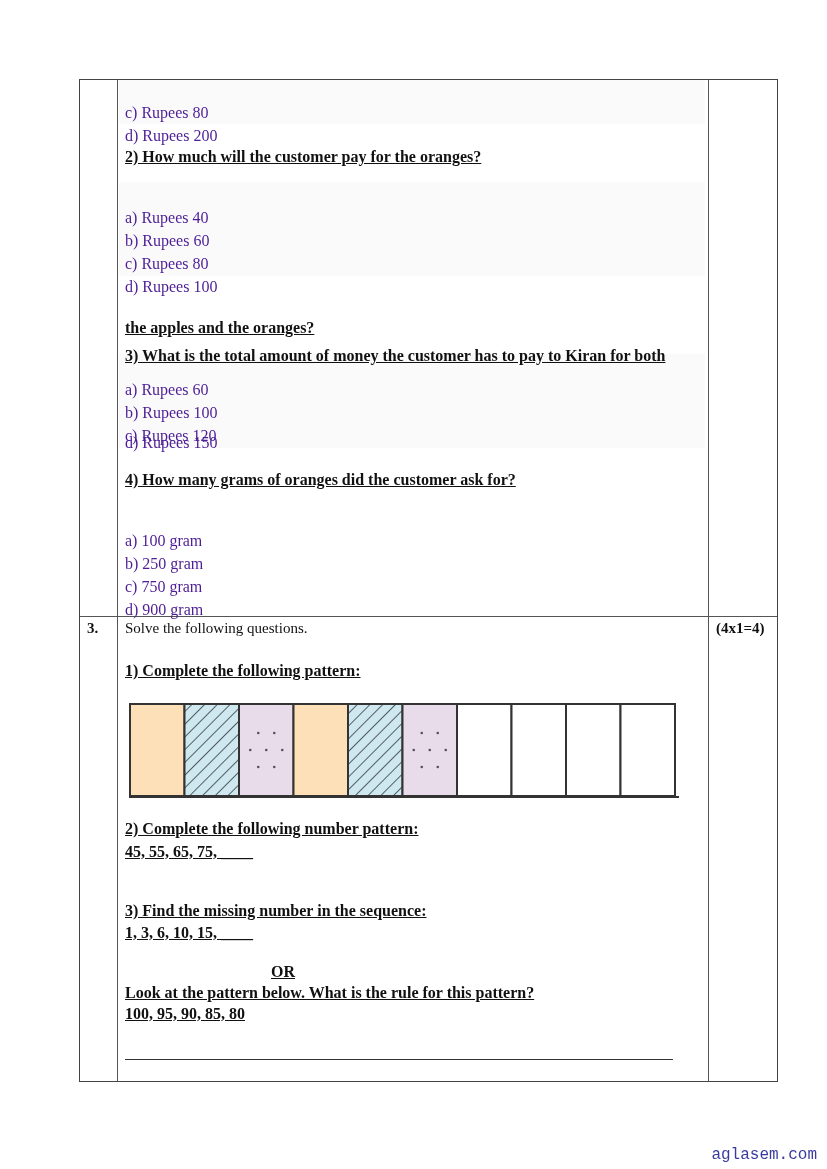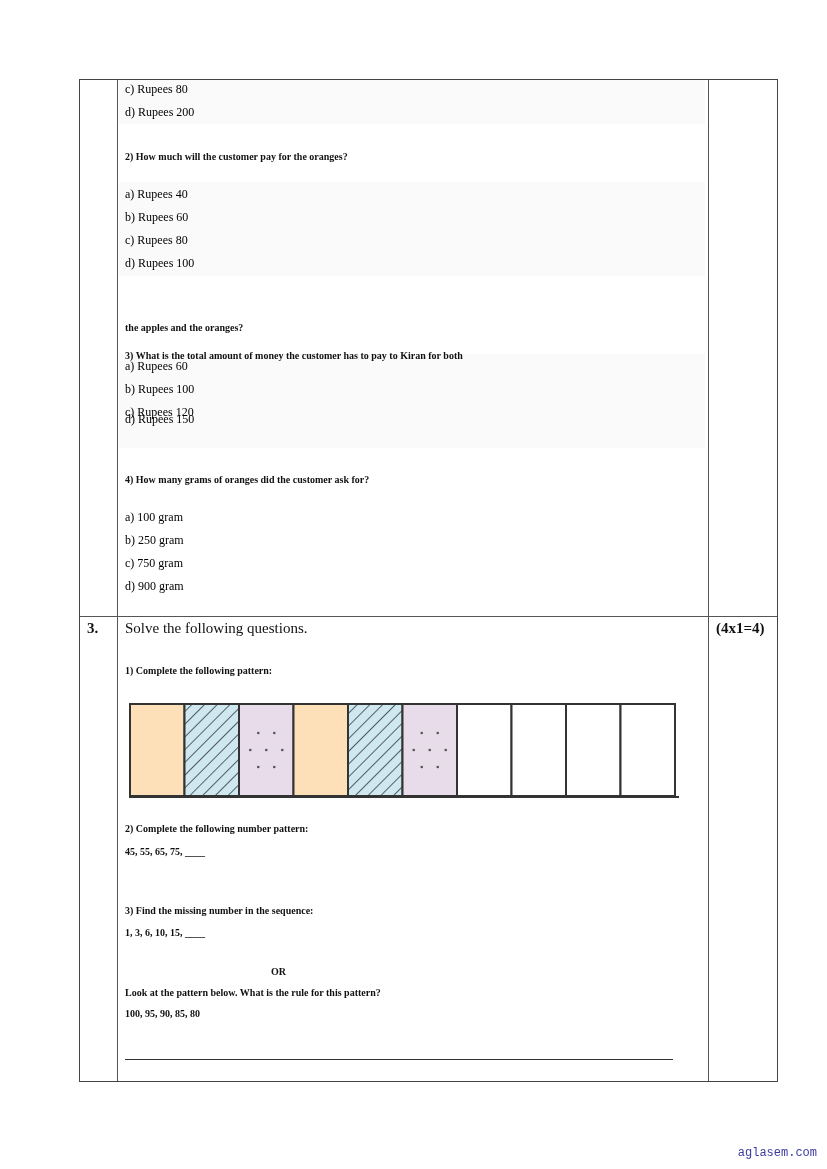--- a/index.html
+++ b/index.html
@@ -5,29 +5,29 @@
   html, body { margin: 0; padding: 0; background: #ffffff; }
   body { width: 827px; height: 1169px; position: relative; overflow: hidden;
          font-family: "Liberation Serif", "DejaVu Serif", serif; color: #111; }
   .page-table { position: absolute; left: 79px; top: 79px; width: 699px; height: 1003px;
                 border: 1px solid #444; box-sizing: border-box; }
   .vline { position: absolute; top: 0; bottom: 0; width: 1px; background: #555; }
   .vline.c1 { left: 37px; }
   .vline.c2 { left: 628px; }
   .hline { position: absolute; left: 0; right: 0; height: 1px; background: #555; top: 536px; }
   .t { position: absolute; white-space: nowrap; font-size: 15px; line-height: 18px; }
-  .opt { color: #000000; font-size: 12px; }
-  .q { font-weight: bold; font-size: 10px; }
+  .opt { color: #4c1d95; font-size: 16px; margin-top: 24px; }
+  .q { font-weight: bold; font-size: 16px; text-decoration: underline; }
   .optbg { position: absolute; left: 40px; width: 586px; background: #fafafa; }
   .num { font-weight: bold; }
   .marks { font-weight: bold; }
   .pattern { position: absolute; left: 129px; top: 703px; width: 552px; height: 96px; }
   .answer-line { position: absolute; left: 125px; top: 1059px; width: 548px; height: 1px; background: #333; }
   .footer { position: absolute; right: 10px; top: 1146px; font-family: "Liberation Mono", "DejaVu Sans Mono", monospace;
-            font-size: 12px; color: #3a3aa0; }
+            font-size: 16px; color: #3a3aa0; }
 </style>
 </head>
 <body>
 
 <div class="page-table">
   <div class="vline c1"></div>
   <div class="vline c2"></div>
   <div class="hline"></div>
 </div>
 

